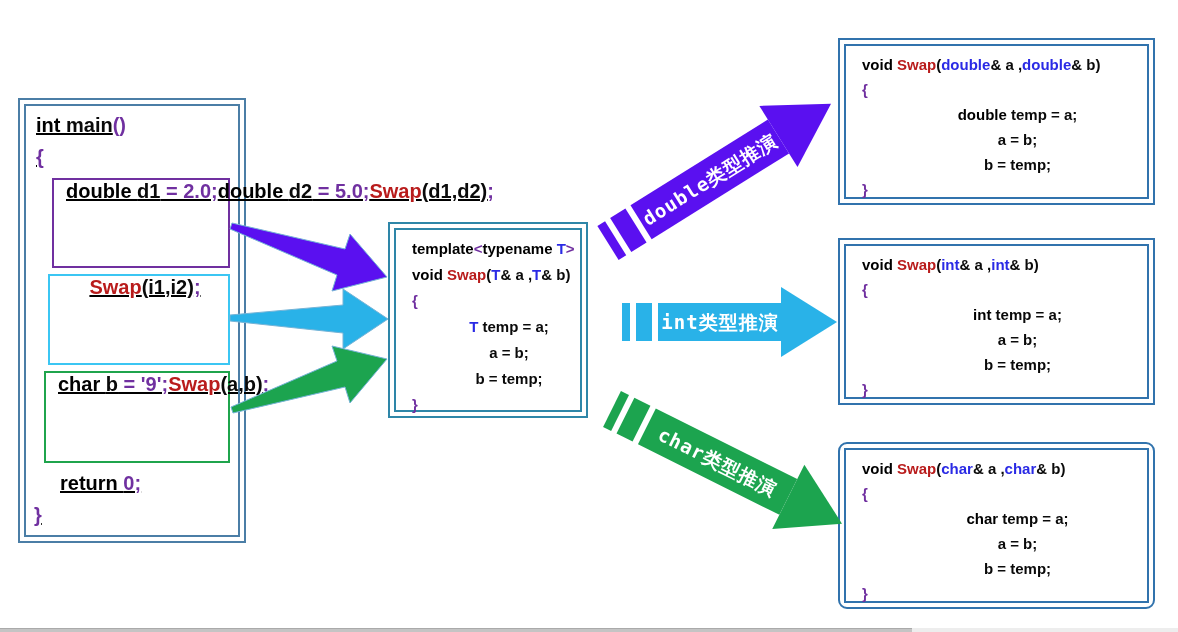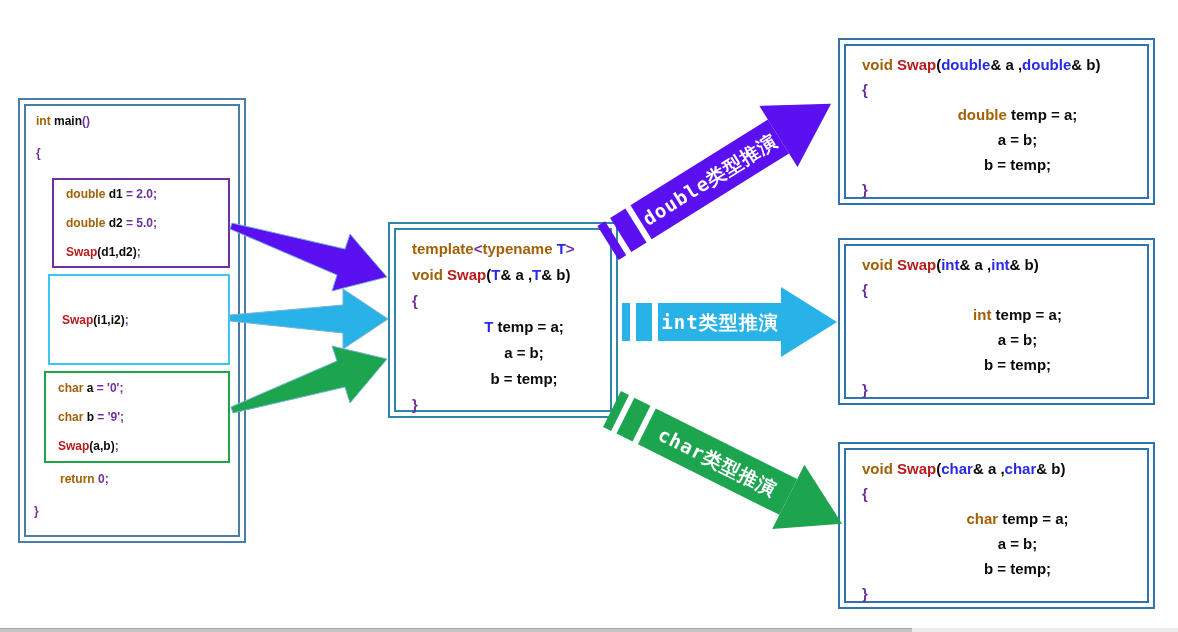--- a/index.html
+++ b/index.html
@@ -4,37 +4,37 @@
 <style>
   html,body{margin:0;padding:0;background:#ffffff;width:1178px;height:632px;overflow:hidden;
             font-family:"Liberation Sans",sans-serif;}
   .canvas{position:relative;width:1178px;height:632px;background:#fff;}
 
   
   .box{position:absolute;background:#fff;box-sizing:border-box;}
   .b-in{position:absolute;inset:4px;border:2px solid;pointer-events:none;}
   .left-box{left:18px;top:98px;width:228px;height:445px;border:2px solid #4B7EA6;}
   .left-box .b-in{border-color:#4B7EA6;}
-  .tpl-box{left:388px;top:222px;width:230px;height:196px;border:2px solid #2E86A8;}
+  .tpl-box{left:388px;top:222px;width:200px;height:196px;border:2px solid #2E86A8;}
   .tpl-box .b-in{border-color:#2E86A8;}
   .res-box{left:838px;width:317px;height:167px;border:2px solid #3173AD;}
   .res-box .b-in{border-color:#3173AD;}
-  .res-double{top:38px;} .res-int{top:238px;} .res-char{top:442px;}
+  .res-double{top:38px;} .res-int{top:238px;} .res-char{top:442px;border-radius:9px;}
 
   
   .cline{white-space:pre;font-weight:700;letter-spacing:0;}
-  .left-box .cline{font-size:12px;}
+  .left-box .cline{font-size:20px;text-decoration:underline;}
   .tpl-box .cline, .res-box .cline{font-size:15px;}
   .abs{position:absolute;}
-  .c-kw{color:#a16207;} .c-op{color:#7030A0;} .c-fn{color:#b91c1c;}
+  .c-kw{color:#000000;} .c-op{color:#7030A0;} .c-fn{color:#b91c1c;}
   .c-id{color:#0a0a0a;} .c-ty{color:#2A2AE5;}
 
   
   .group{position:absolute;box-sizing:border-box;border:2px solid;display:flex;
-         flex-direction:column;justify-content:space-around;padding-left:12px;background:transparent;}
+         justify-content:space-around;padding-left:12px;background:transparent;}
   .g-double{left:32px;top:78px;width:178px;height:90px;border-color:#7030A0;}
   .g-int{left:28px;top:174px;width:182px;height:91px;border-color:#3BC6F3;}
   .g-char{left:24px;top:271px;width:186px;height:92px;border-color:#1FA44C;}
 
   
   .codeflow{position:absolute;inset:8px;padding:4px 0 0 14px;}
   .codeflow .cline{height:26px;line-height:26px;}
   .res-box .codeflow .cline{height:25px;line-height:25px;}
   .ind{padding-left:28px;text-align:center;}
 
@@ -59,21 +59,20 @@
 
     <div class="group g-double">
         <div class="cline"><span class="c-kw">double </span><span class="c-id">d1</span><span class="c-op"> = 2.0;</span></div>
         <div class="cline"><span class="c-kw">double </span><span class="c-id">d2</span><span class="c-op"> = 5.0;</span></div>
         <div class="cline"><span class="c-fn">Swap</span><span class="c-id">(d1,d2)</span><span class="c-op">;</span></div>
       </div>
     <div class="group g-int">
         <div class="cline"><span class="c-fn">Swap</span><span class="c-id">(i1,i2)</span><span class="c-op">;</span></div>
       </div>
     <div class="group g-char">
-        <div class="cline"><span class="c-kw">char </span><span class="c-id">a</span><span class="c-op"> = '0';</span></div>
         <div class="cline"><span class="c-kw">char </span><span class="c-id">b</span><span class="c-op"> = '9';</span></div>
         <div class="cline"><span class="c-fn">Swap</span><span class="c-id">(a,b)</span><span class="c-op">;</span></div>
       </div>
 
     <div class="cline abs" style="left:40px;top:372px;"><span class="c-kw">return </span><span class="c-op">0;</span></div>
     <div class="cline abs" style="left:14px;top:404px;"><span class="c-op">}</span></div>
   </div>
 
   <div class="box tpl-box">
     <div class="b-in"></div>

